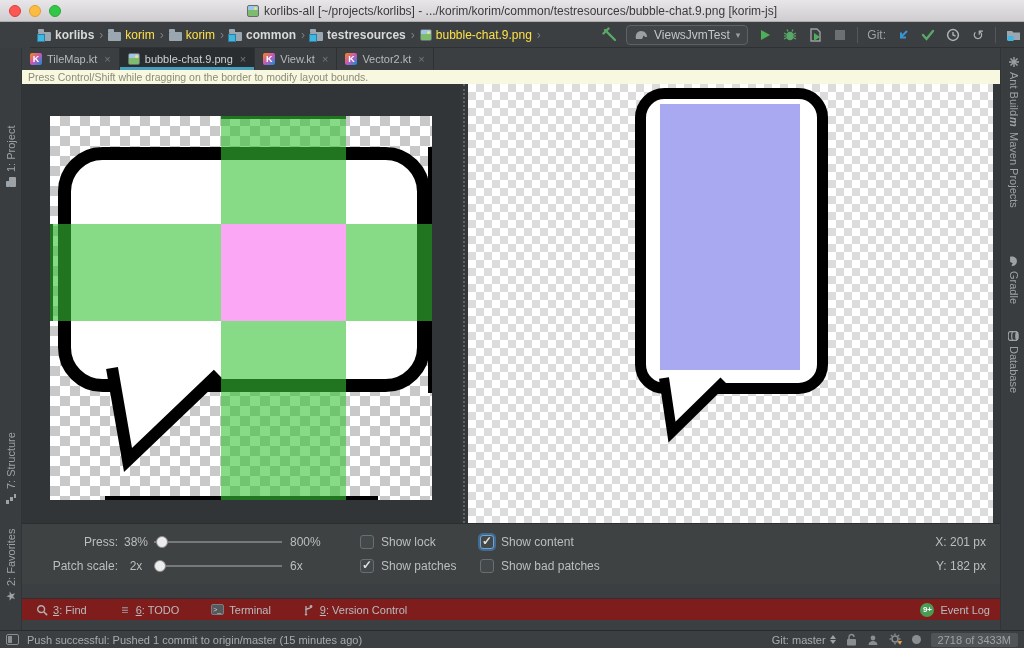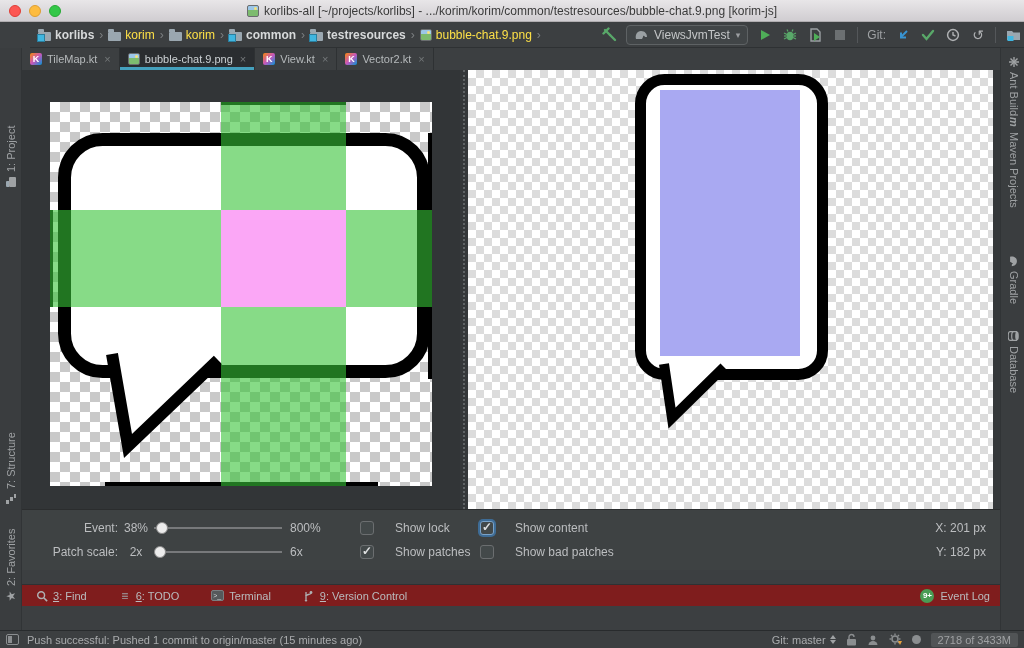--- a/index.html
+++ b/index.html
@@ -96,21 +96,21 @@
   #controls { height:61px; background:#3e4243; border-top:1px solid #2b2d2e; color:#bcbec0;
     display:flex; flex-direction:column; justify-content:center; gap:8px; padding:0 14px 0 0; }
   .crow { display:flex; align-items:center; height:16px; }
   .c-label { width:96px; text-align:right; flex:none; }
   .c-min { width:36px; text-align:center; flex:none; }
   .slider { width:128px; height:14px; position:relative; flex:none; }
   .slider .track { position:absolute; left:0; right:0; top:6px; height:2px; background:#77797b; }
   .slider .thumb { position:absolute; top:1px; width:12px; height:12px; border-radius:50%;
     background:#ececec; border:1px solid #8a8a8a; }
   .c-max { width:44px; text-align:left; margin-left:8px; flex:none; }
-  .cbgroup { display:flex; align-items:center; gap:21px; flex:none; }
+  .cbgroup { display:flex; align-items:center; gap:7px; flex:none; }
   .cb { width:14px; height:14px; border-radius:3px; background:#43494a; border:1px solid #6b6e70;
     position:relative; flex:none; }
   .cb.checked::after { content:"✓"; position:absolute; left:1px; top:-2px; color:#dfe1e2; font-size:12px; font-weight:bold; }
   .cb.focused { box-shadow:0 0 0 2px #3e6c96; border-color:#7aa3c9; }
   .g1 { width:116px; margin-left:26px; }
   .g2 { width:150px; margin-left:4px; }
   .coords { margin-left:auto; width:64px; text-align:right; }
 
   
   #btabs { height:24px; background:#313335; display:flex; align-items:flex-end; padding-left:34px; gap:2px; }
@@ -360,20 +360,21 @@
         <span>View.kt</span>
         <span class="x">×</span>
       </div>
       <div class="etab">
         <span class="kt-ico">K</span>
         <span>Vector2.kt</span>
         <span class="x">×</span>
       </div>
     </div>
 
+    <div id="notify">Press Control/Shift while dragging on the border to modify layout bounds.</div>
 
     <div id="editor-row">
 
       <div id="npanel">
         <div class="checker-dark">
 
           <svg class="layer" width="382" height="384" viewBox="0 0 382 384">
             <rect x="14.5" y="37.5" width="359" height="232" rx="38" fill="#ffffff" stroke="#000000" stroke-width="13"></rect>
             <path d="M62 252 L78 344 L168 258" fill="#ffffff" stroke="#000000" stroke-width="12" stroke-linejoin="miter"></path>
           </svg>
@@ -399,21 +400,21 @@
             <rect x="172.5" y="9.5" width="182" height="295" rx="24" fill="#ffffff" stroke="#000000" stroke-width="11"></rect>
             <rect x="192" y="20" width="140" height="266" fill="#A9A9F2"></rect>
             <path d="M196 294 L204 348 L256 297" fill="#ffffff" stroke="#000000" stroke-width="10" stroke-linejoin="miter"></path>
           </svg>
         </div>
       </div>
     </div>
 
     <div id="controls">
       <div class="crow">
-        <span class="c-label">Event:</span>
+        <span class="c-label">Press:</span>
         <span class="c-min">38%</span>
         <div class="slider">
           <div class="track"></div>
             <div class="thumb" style="left:2px;"></div>
         </div>
         <span class="c-max">800%</span>
         <div class="cbgroup g1">
           <span class="cb"></span>
           <span>Show lock</span>
         </div>

